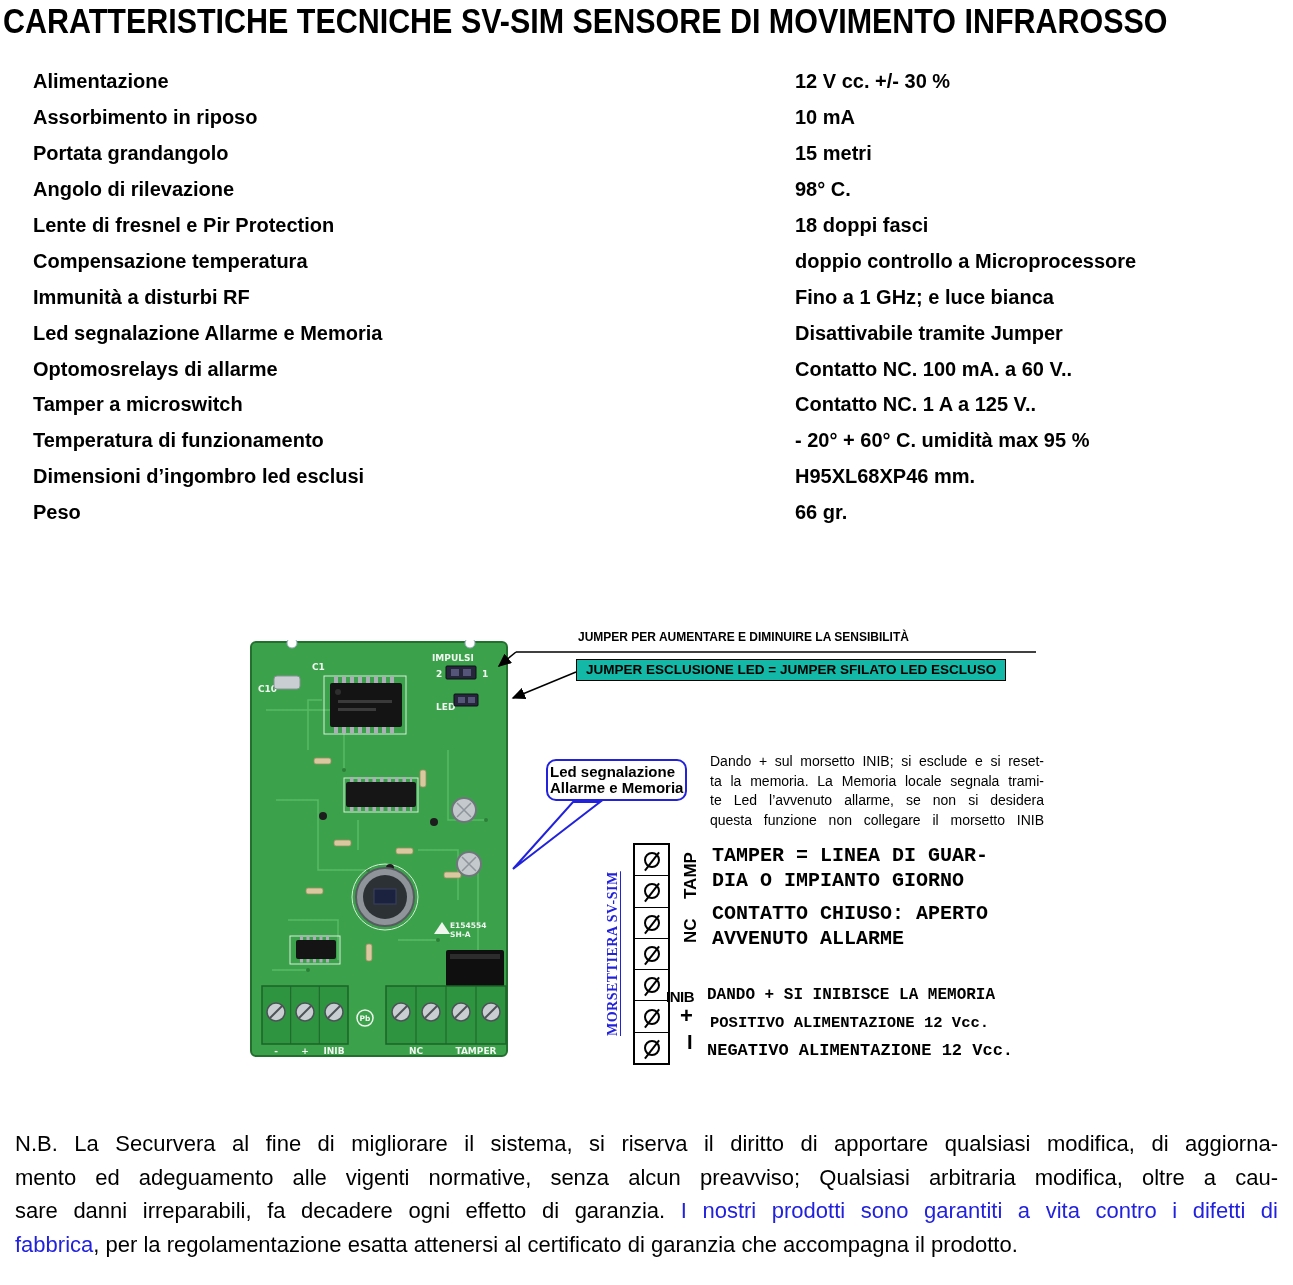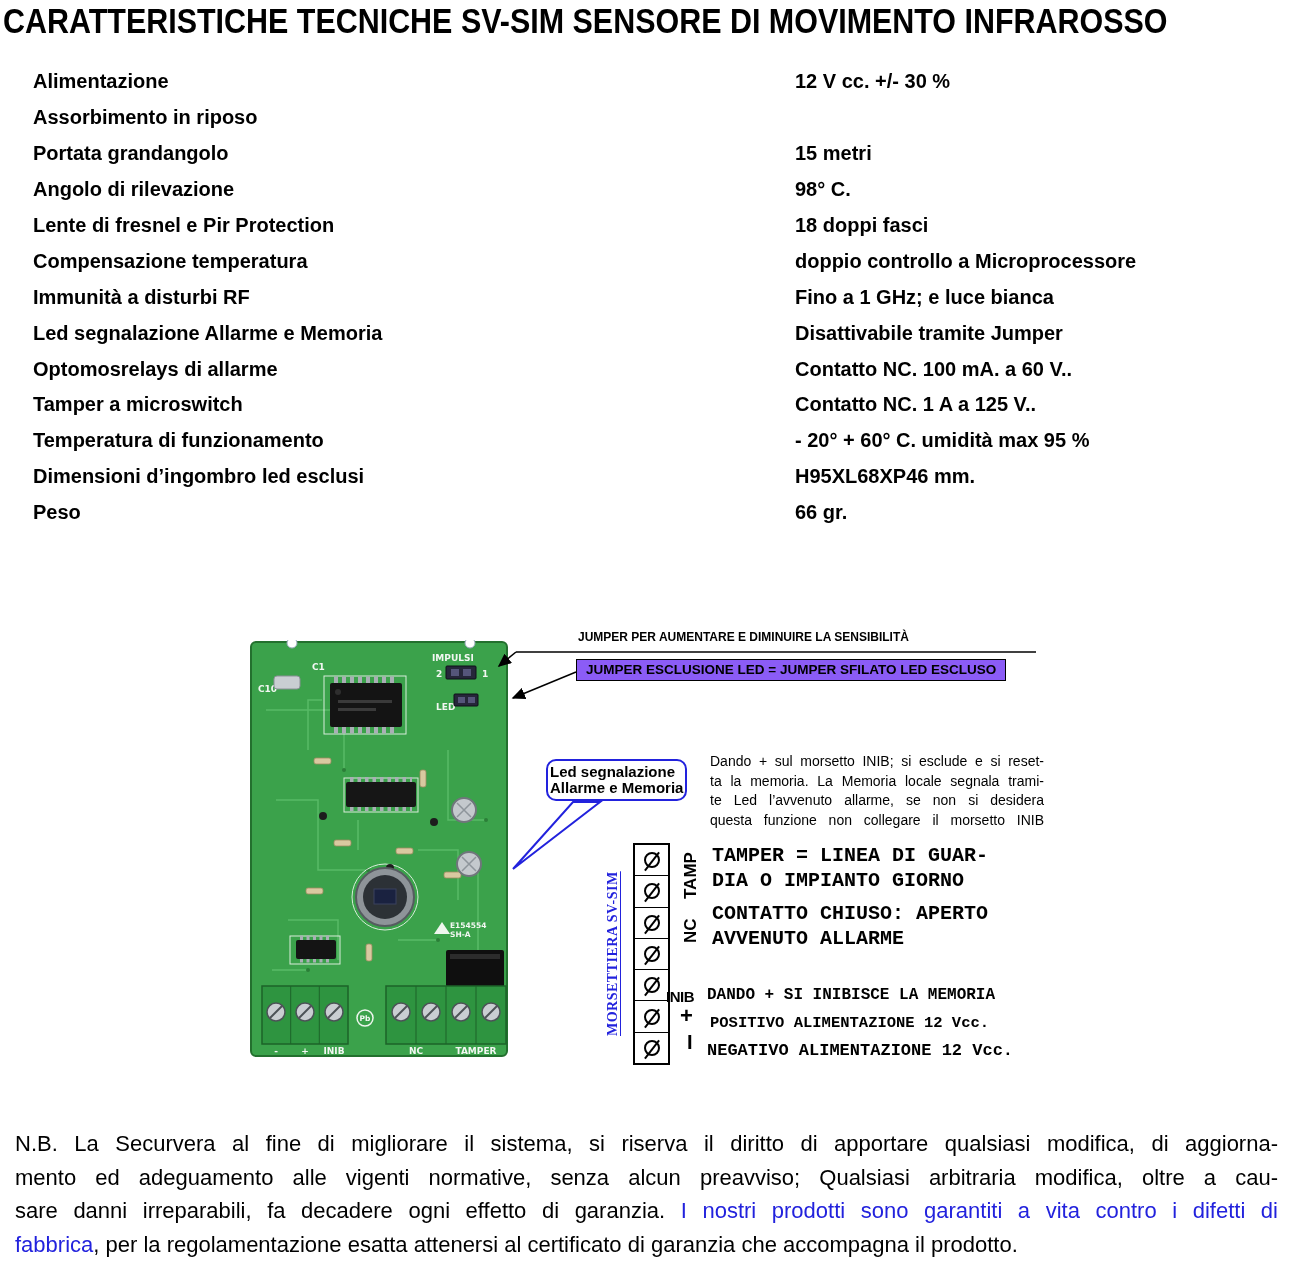--- a/index.html
+++ b/index.html
@@ -21,21 +21,21 @@
   .spec-value{flex:1;}
 
   .pcb-wrap{position:absolute;left:248px;top:640px;width:262px;height:420px;z-index:1;}
   .silk{fill:#f2f7f2;font-size:9px;font-weight:bold;font-family:"DejaVu Sans",sans-serif;}
   .silk-sm{fill:#f2f7f2;font-size:7.5px;font-weight:bold;font-family:"DejaVu Sans",sans-serif;}
 
   .overlay{position:absolute;left:0;top:0;width:1293px;height:1285px;z-index:2;pointer-events:none;}
 
   .ann1{position:absolute;left:578px;top:630px;font-size:12px;font-weight:bold;white-space:nowrap;z-index:3;}
   .ann2{position:absolute;left:576px;top:659px;font-size:13.5px;font-weight:bold;white-space:nowrap;z-index:3;
-        border:1.5px solid #000;padding:2px 9px 3px;background:#8b5cf6;}
+        border:1.5px solid #000;padding:2px 9px 3px;background:#14b8a6;}
 
   .bubble{position:absolute;left:546px;top:759px;border:2px solid var(--accent_blue);border-radius:10px;
           padding:3px 2px;font-size:15px;font-weight:bold;line-height:16px;white-space:pre-line;
           background:#fff;z-index:3;}
 
   .inib-note{position:absolute;left:710px;top:752px;width:334px;font-size:14px;font-weight:normal;
              line-height:19.5px;z-index:3;}
   .inib-note .nline{white-space:nowrap;text-align-last:justify;}
 
   .mors-label{position:absolute;left:601px;top:843px;height:222px;width:24px;writing-mode:vertical-rl;
@@ -79,20 +79,21 @@
 
   <div class="title">CARATTERISTICHE TECNICHE SV-SIM SENSORE DI MOVIMENTO INFRAROSSO</div>
 
   <div class="specs">
     <div class="spec-row">
         <div class="spec-label">Alimentazione</div>
         <div class="spec-value">12 V cc. +/- 30 %</div>
       </div>
     <div class="spec-row">
         <div class="spec-label">Assorbimento in riposo</div>
+        <div class="spec-value">10 mA</div>
       </div>
     <div class="spec-row">
         <div class="spec-label">Portata grandangolo</div>
         <div class="spec-value">15 metri</div>
       </div>
     <div class="spec-row">
         <div class="spec-label">Angolo di rilevazione</div>
         <div class="spec-value">98° C.</div>
       </div>
     <div class="spec-row">

